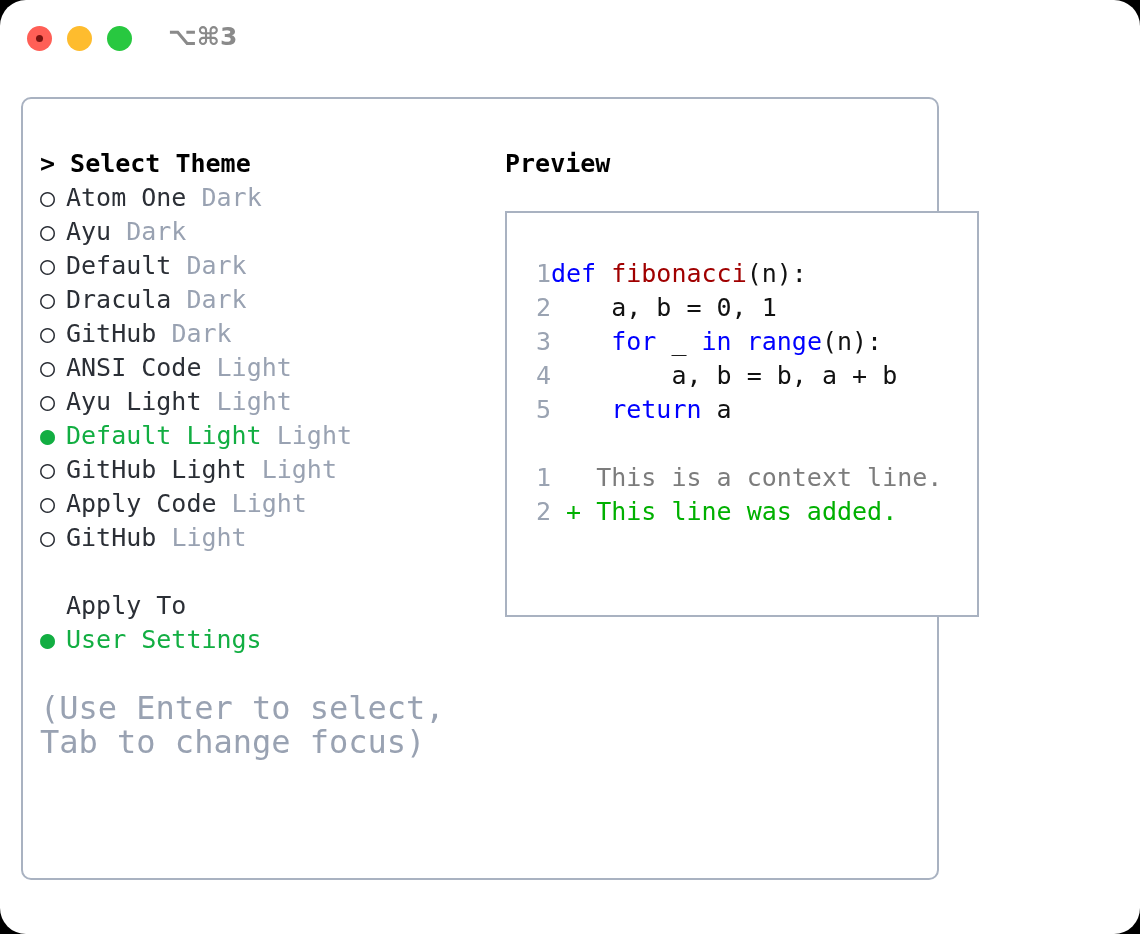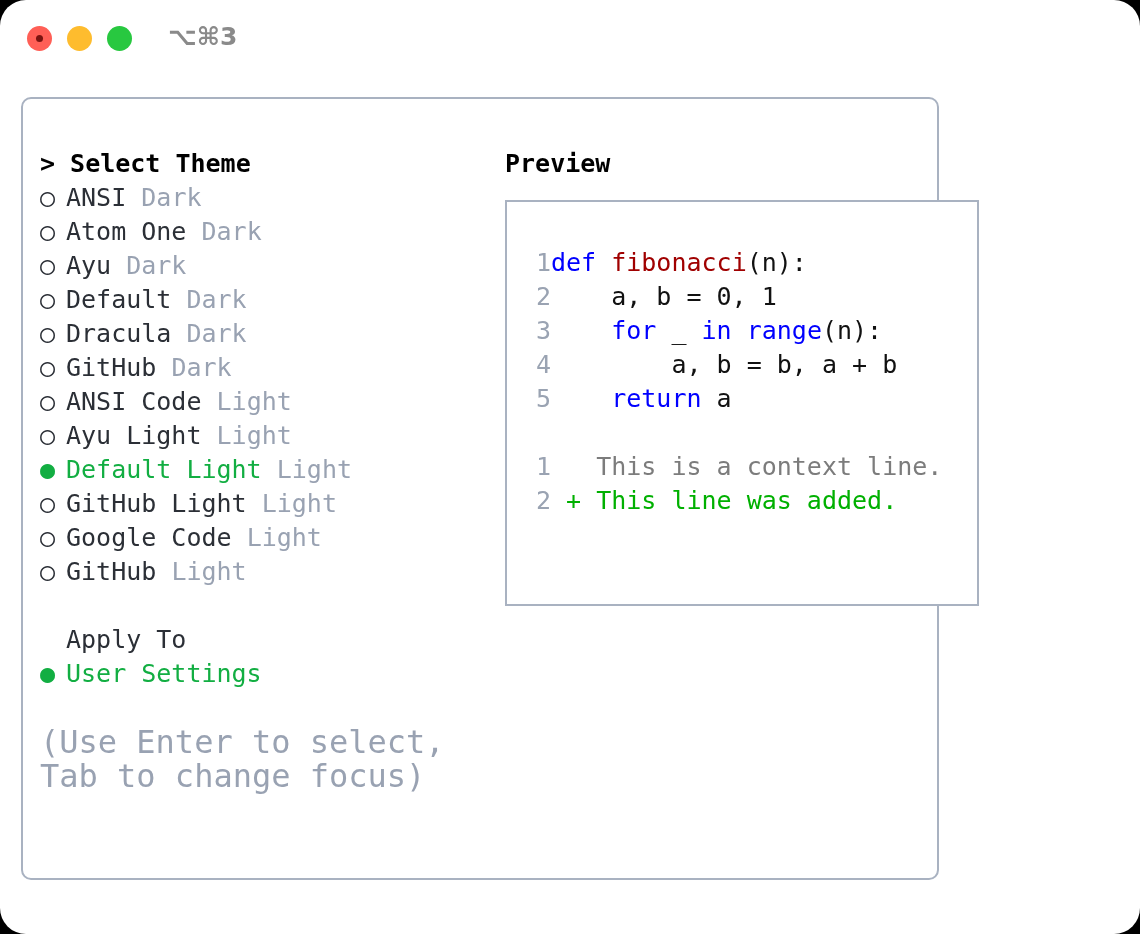--- a/index.html
+++ b/index.html
@@ -130,21 +130,21 @@
     top: 48px;
     width: 490px;
   }
   #preview-title {
     font-size: 25px;
     font-weight: bold;
     color: #000000;
     line-height: 34px;
   }
   #preview-box {
-    margin-top: 19px;
+    margin-top: 30px;
     width: 474px;
     height: 406px;
     border: 2px solid #a9b2c1;
     box-sizing: border-box;
     background: #ffffff;
     position: relative;
   }
   #code-area {
     position: absolute;
     left: 12px;
@@ -182,31 +182,30 @@
     <div class="dot yellow"></div>
     <div class="dot green"></div>
     <div id="shortcut">⌥⌘3</div>
   </div>
 
   <div id="panel">
 
     <div id="left-col">
       <div class="section-header">&gt; Select Theme</div>
       <div id="theme-list">
-          <div class="opt-row"><span class="bullet">○</span><span class="opt-name">ANSI</span><span> </span><span class="opt-tag">Dark</span></div>
           <div class="opt-row"><span class="bullet">○</span><span class="opt-name">Atom One</span><span> </span><span class="opt-tag">Dark</span></div>
           <div class="opt-row"><span class="bullet">○</span><span class="opt-name">Ayu</span><span> </span><span class="opt-tag">Dark</span></div>
           <div class="opt-row"><span class="bullet">○</span><span class="opt-name">Default</span><span> </span><span class="opt-tag">Dark</span></div>
           <div class="opt-row"><span class="bullet">○</span><span class="opt-name">Dracula</span><span> </span><span class="opt-tag">Dark</span></div>
           <div class="opt-row"><span class="bullet">○</span><span class="opt-name">GitHub</span><span> </span><span class="opt-tag">Dark</span></div>
           <div class="opt-row"><span class="bullet">○</span><span class="opt-name">ANSI Code</span><span> </span><span class="opt-tag">Light</span></div>
           <div class="opt-row"><span class="bullet">○</span><span class="opt-name">Ayu Light</span><span> </span><span class="opt-tag">Light</span></div>
           <div class="opt-row selected"><span class="bullet sel">●</span><span class="opt-name">Default Light</span><span> </span><span class="opt-tag">Light</span></div>
           <div class="opt-row"><span class="bullet">○</span><span class="opt-name">GitHub Light</span><span> </span><span class="opt-tag">Light</span></div>
-          <div class="opt-row"><span class="bullet">○</span><span class="opt-name">Google Code</span><span> </span><span class="opt-tag">Light</span></div>
+          <div class="opt-row"><span class="bullet">○</span><span class="opt-name">Apply Code</span><span> </span><span class="opt-tag">Light</span></div>
           <div class="opt-row"><span class="bullet">○</span><span class="opt-name">GitHub</span><span> </span><span class="opt-tag">Light</span></div>
         </div>
 
       <div id="applyto-block">
         <div class="applyto-title">Apply To</div>
         <div id="applyto-list">
             <div class="opt-row selected"><span class="bullet sel">●</span><span class="opt-name">User Settings</span></div>
           </div>
       </div>
 

